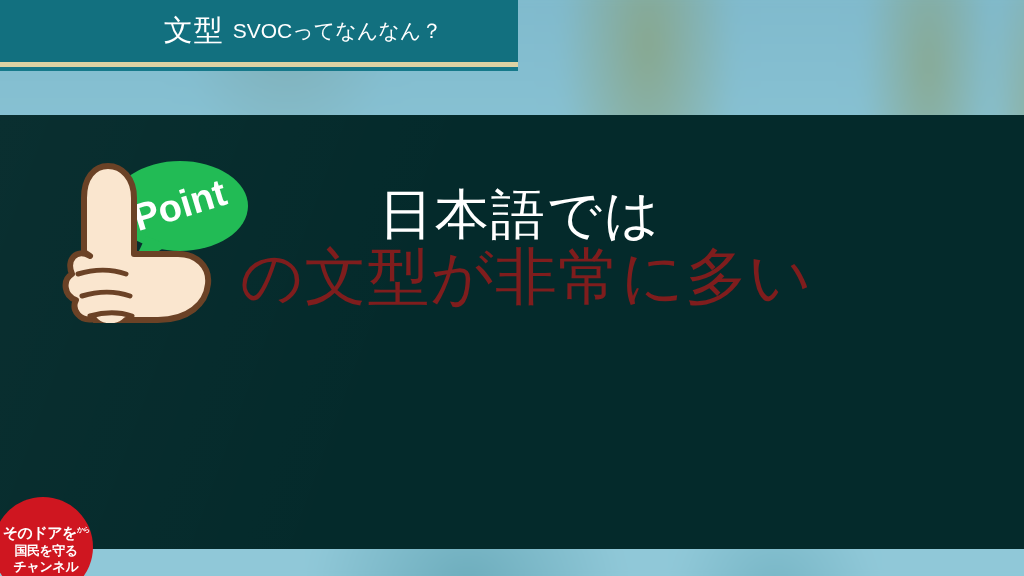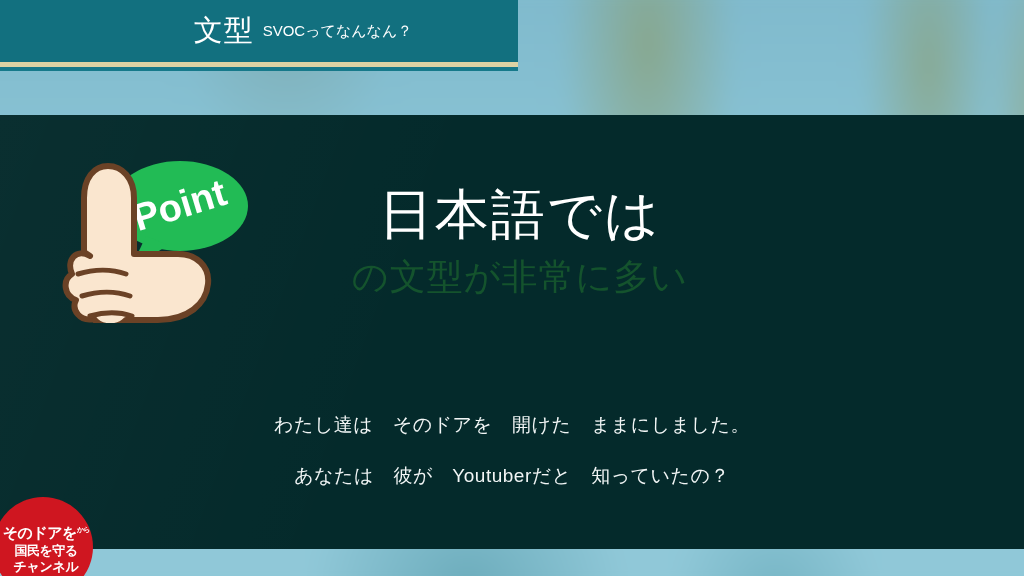--- a/index.html
+++ b/index.html
@@ -46,21 +46,21 @@
     z-index:6;
     margin-left:31px;
   }
   .header-title .kanji {
     color:#ffffff;
     font-size:29px;
     letter-spacing:1px;
   }
   .header-title .sub {
     color:#ffffff;
-    font-size:15px;
+    font-size:21px;
     letter-spacing:0px;
   }
   .header-gold {
     position:absolute; left:0; top:62px;
     width:518px; height:5px;
     background:#ddd3a4;
     z-index:5;
   }
   .header-underline {
     position:absolute; left:0; top:67px;
@@ -112,22 +112,22 @@
     line-height:64px;
     letter-spacing:3px;
     white-space:nowrap;
     text-shadow:
        0 0 3px rgba(170,120,40,0.95),
        0 0 7px rgba(150,105,35,0.75),
       -1px 0 2px rgba(165,115,40,0.8),
        1px 0 2px rgba(165,115,40,0.8);
   }
   .line-3 {
-    color:#14532d;
-    font-size:36px;
+    color:#7f1d1d;
+    font-size:62px;
     line-height:64px;
     letter-spacing:1px;
     white-space:nowrap;
   }
 
   
   .examples {
     position:absolute; left:0; top:412px;
     width:1024px;
     text-align:center;
@@ -236,24 +236,20 @@
         <path d="M52 168 C 66 164, 82 164, 94 168"></path>
       </g>
     </svg>
   </div>
 
   <div class="main-text">
     <div class="line-1">日本語では</div>
     <div class="line-3">の文型が非常に多い</div>
   </div>
 
-  <div class="examples">
-    <div class="example">わたし達は　そのドアを　開けた　ままにしました。</div>
-    <div class="example">あなたは　彼が　Youtuberだと　知っていたの？</div>
-  </div>
 
   <div class="logo">
     <div class="logo-l1">
       <span>そのドアを</span><span class="logo-kara">から</span>
     </div>
     <div class="logo-l2">国民を守る</div>
     <div class="logo-l3">チャンネル</div>
   </div>
 
 </div>

